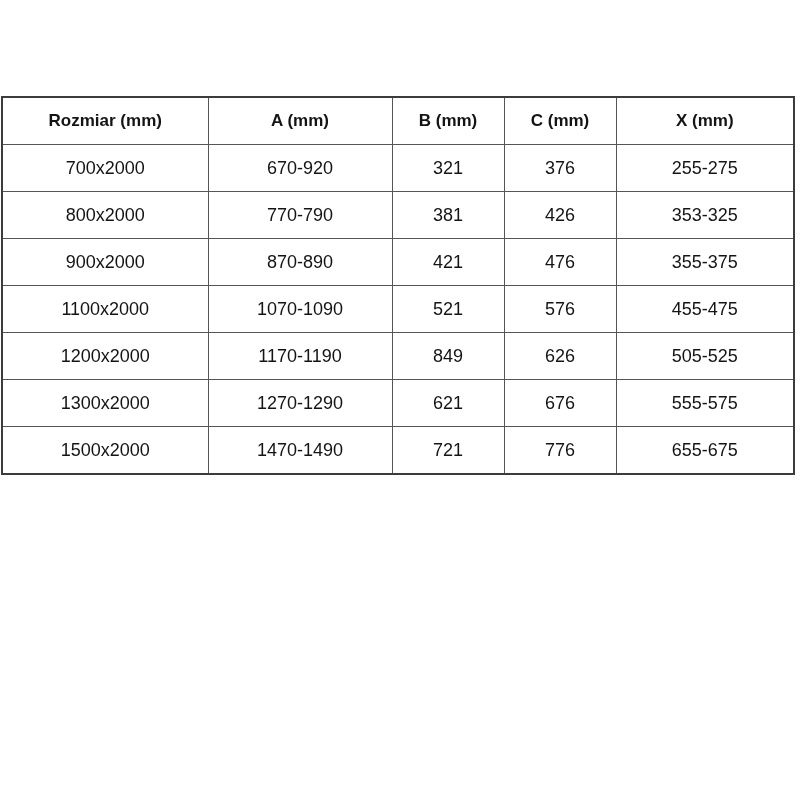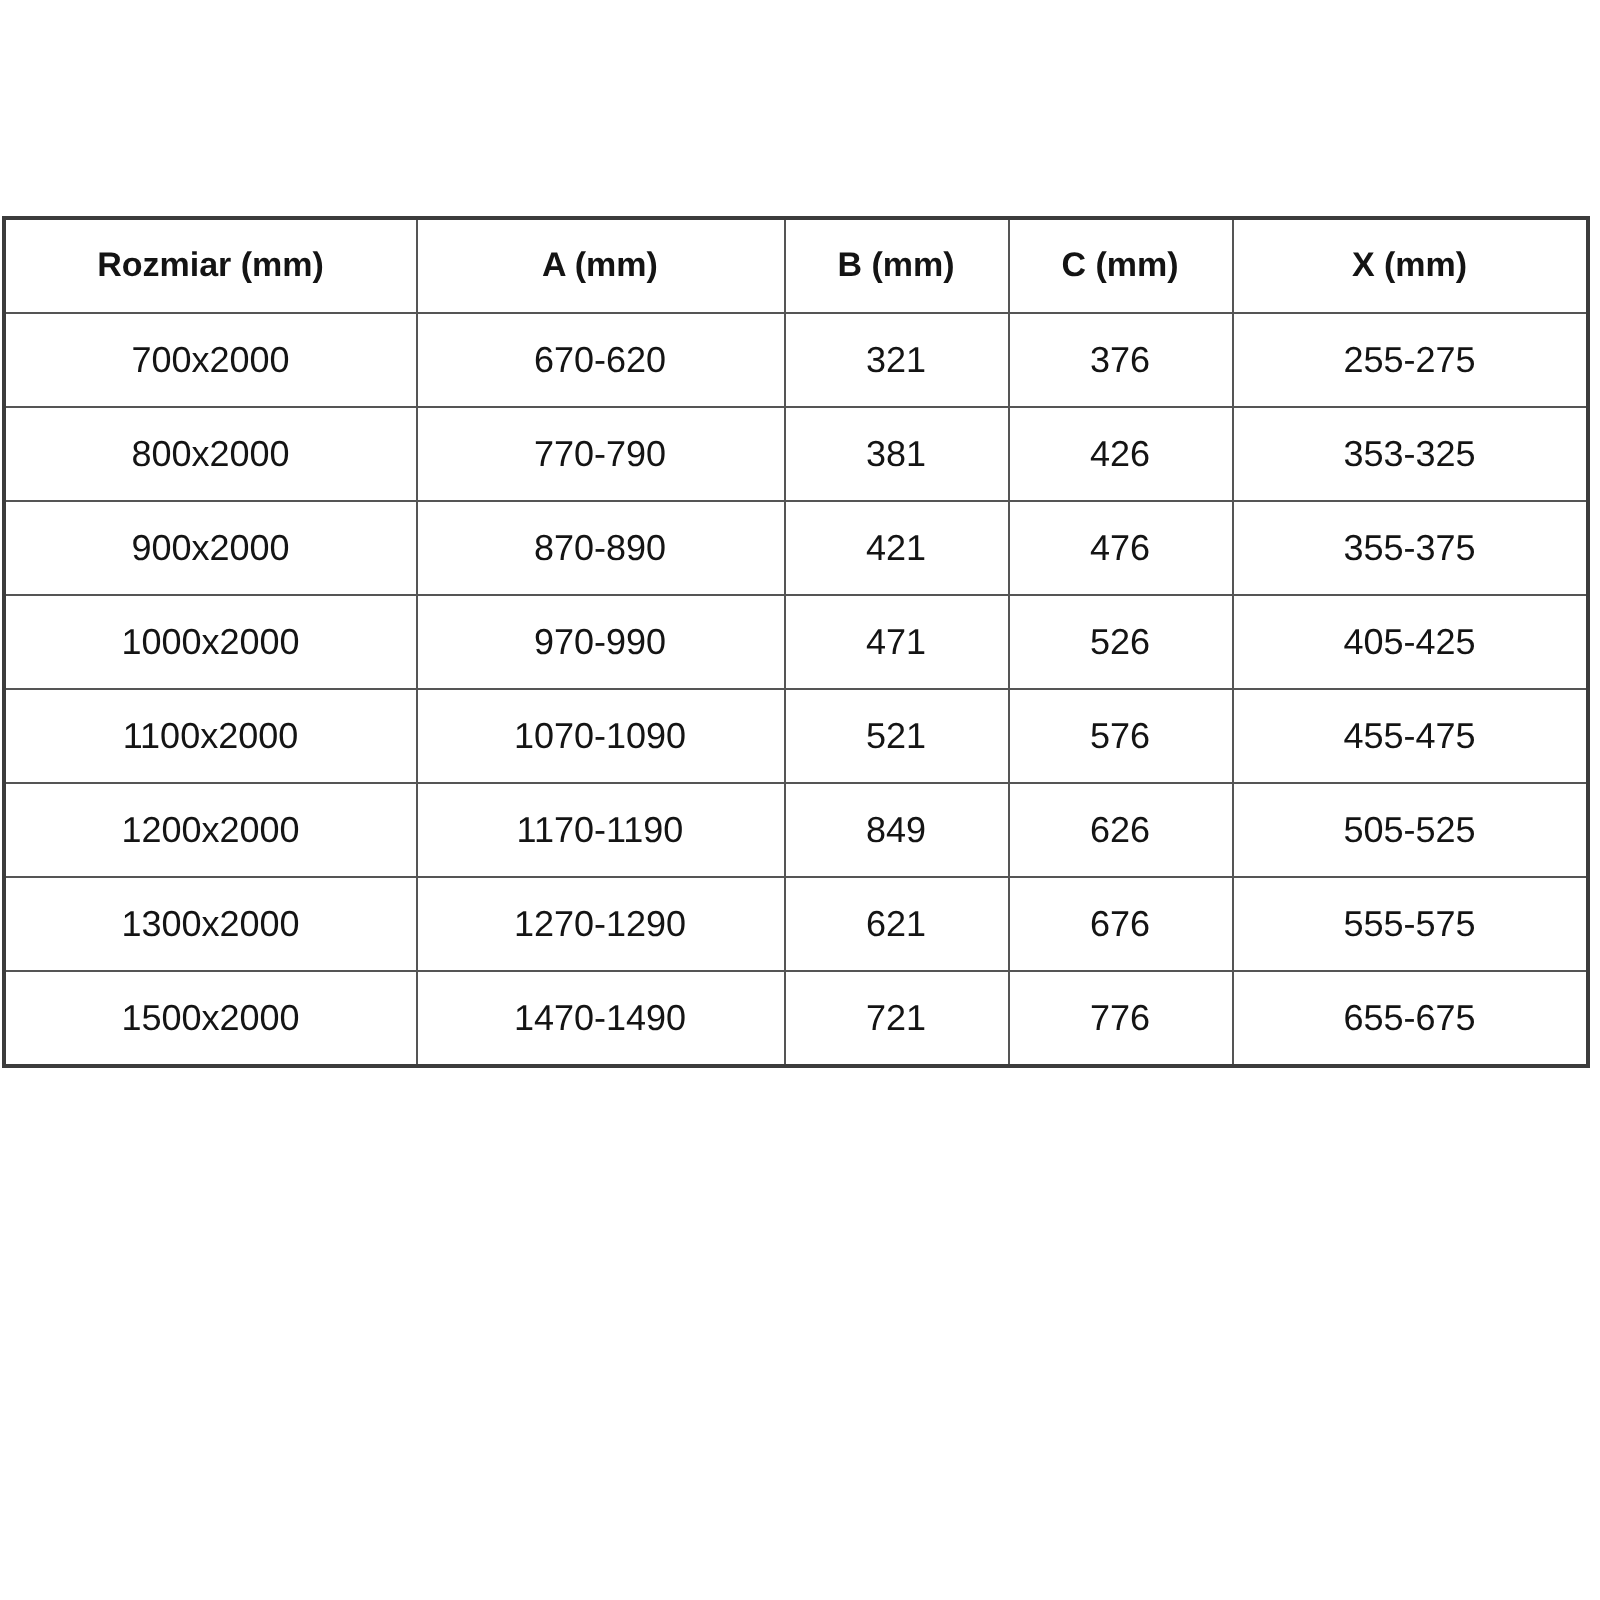--- a/index.html
+++ b/index.html
@@ -7,21 +7,21 @@
     padding: 0;
     background: #ffffff;
     width: 800px;
     height: 800px;
     overflow: hidden;
     font-family: "Liberation Sans", sans-serif;
   }
   .spec-table-wrap {
     position: absolute;
     left: 1px;
-    top: 108px;
+    top: 96px;
   }
   table.spec-table {
     border-collapse: collapse;
     table-layout: fixed;
     width: 792px;
     border: 2px solid #3c3c3c;
   }
   table.spec-table th,
   table.spec-table td {
     border: 1px solid #555555;
@@ -61,45 +61,38 @@
         <th>Rozmiar (mm)</th>
         <th>A (mm)</th>
         <th>B (mm)</th>
         <th>C (mm)</th>
         <th>X (mm)</th>
       </tr>
     </thead>
     <tbody>
         <tr>
           <td>700x2000</td>
-          <td>670-620</td>
+          <td>670-920</td>
           <td>321</td>
           <td>376</td>
           <td>255-275</td>
         </tr>
         <tr>
           <td>800x2000</td>
           <td>770-790</td>
           <td>381</td>
           <td>426</td>
           <td>353-325</td>
         </tr>
         <tr>
           <td>900x2000</td>
           <td>870-890</td>
           <td>421</td>
           <td>476</td>
           <td>355-375</td>
-        </tr>
-        <tr>
-          <td>1000x2000</td>
-          <td>970-990</td>
-          <td>471</td>
-          <td>526</td>
-          <td>405-425</td>
         </tr>
         <tr>
           <td>1100x2000</td>
           <td>1070-1090</td>
           <td>521</td>
           <td>576</td>
           <td>455-475</td>
         </tr>
         <tr>
           <td>1200x2000</td>

